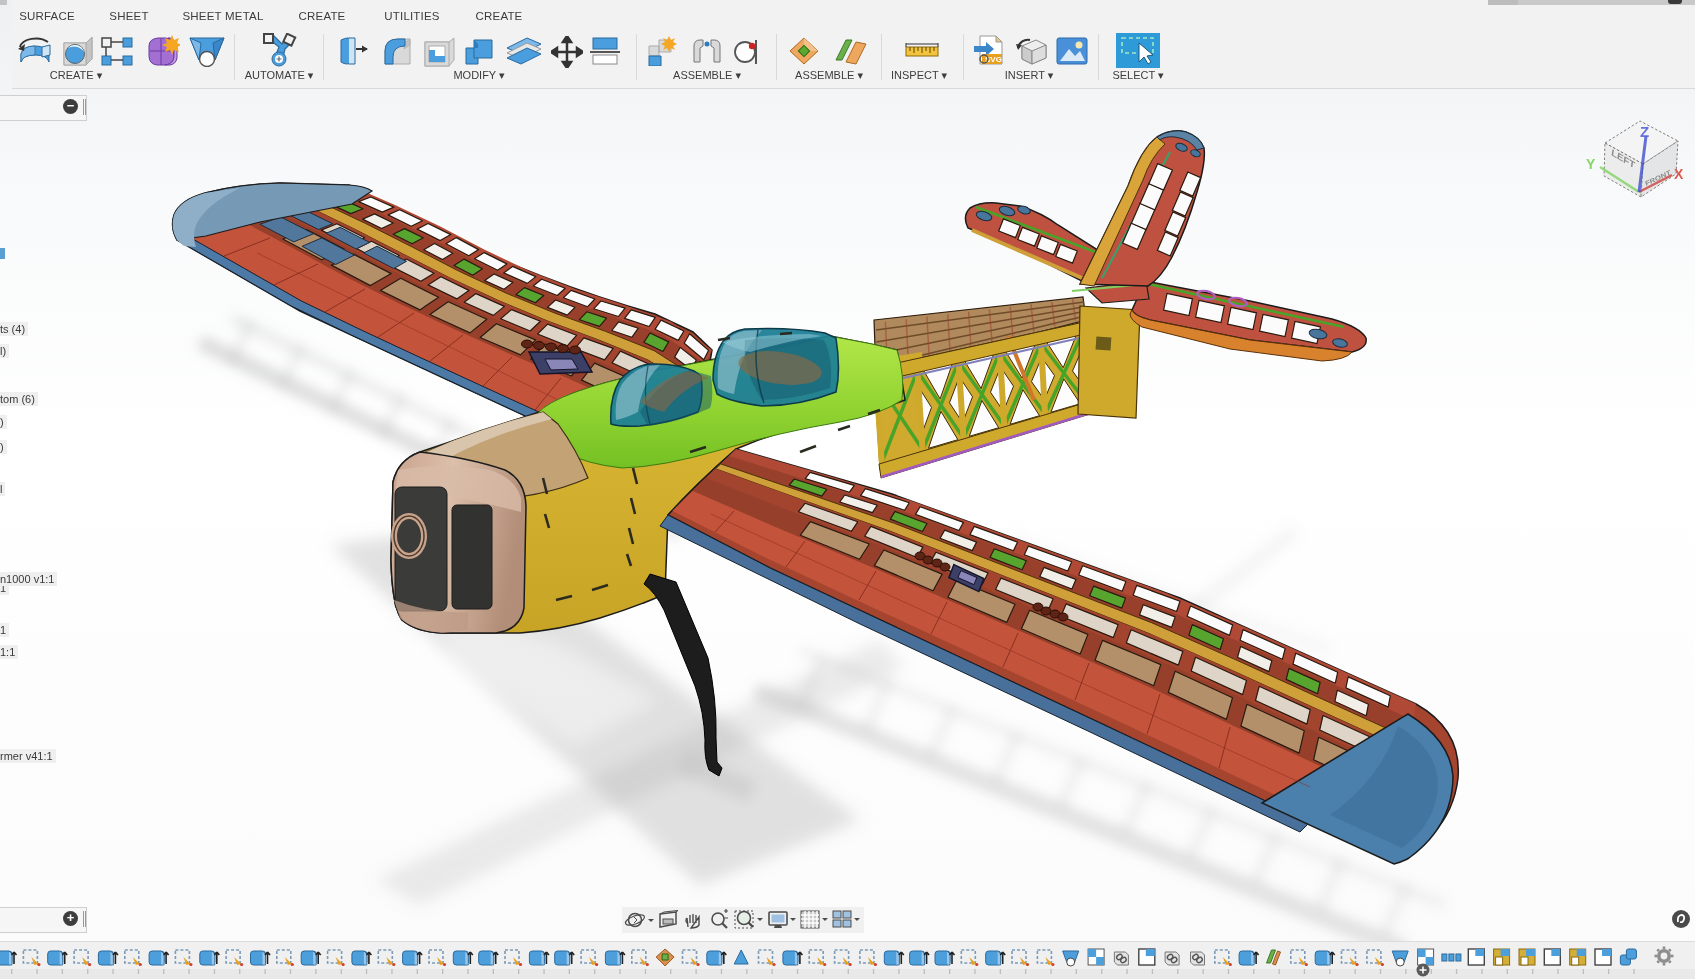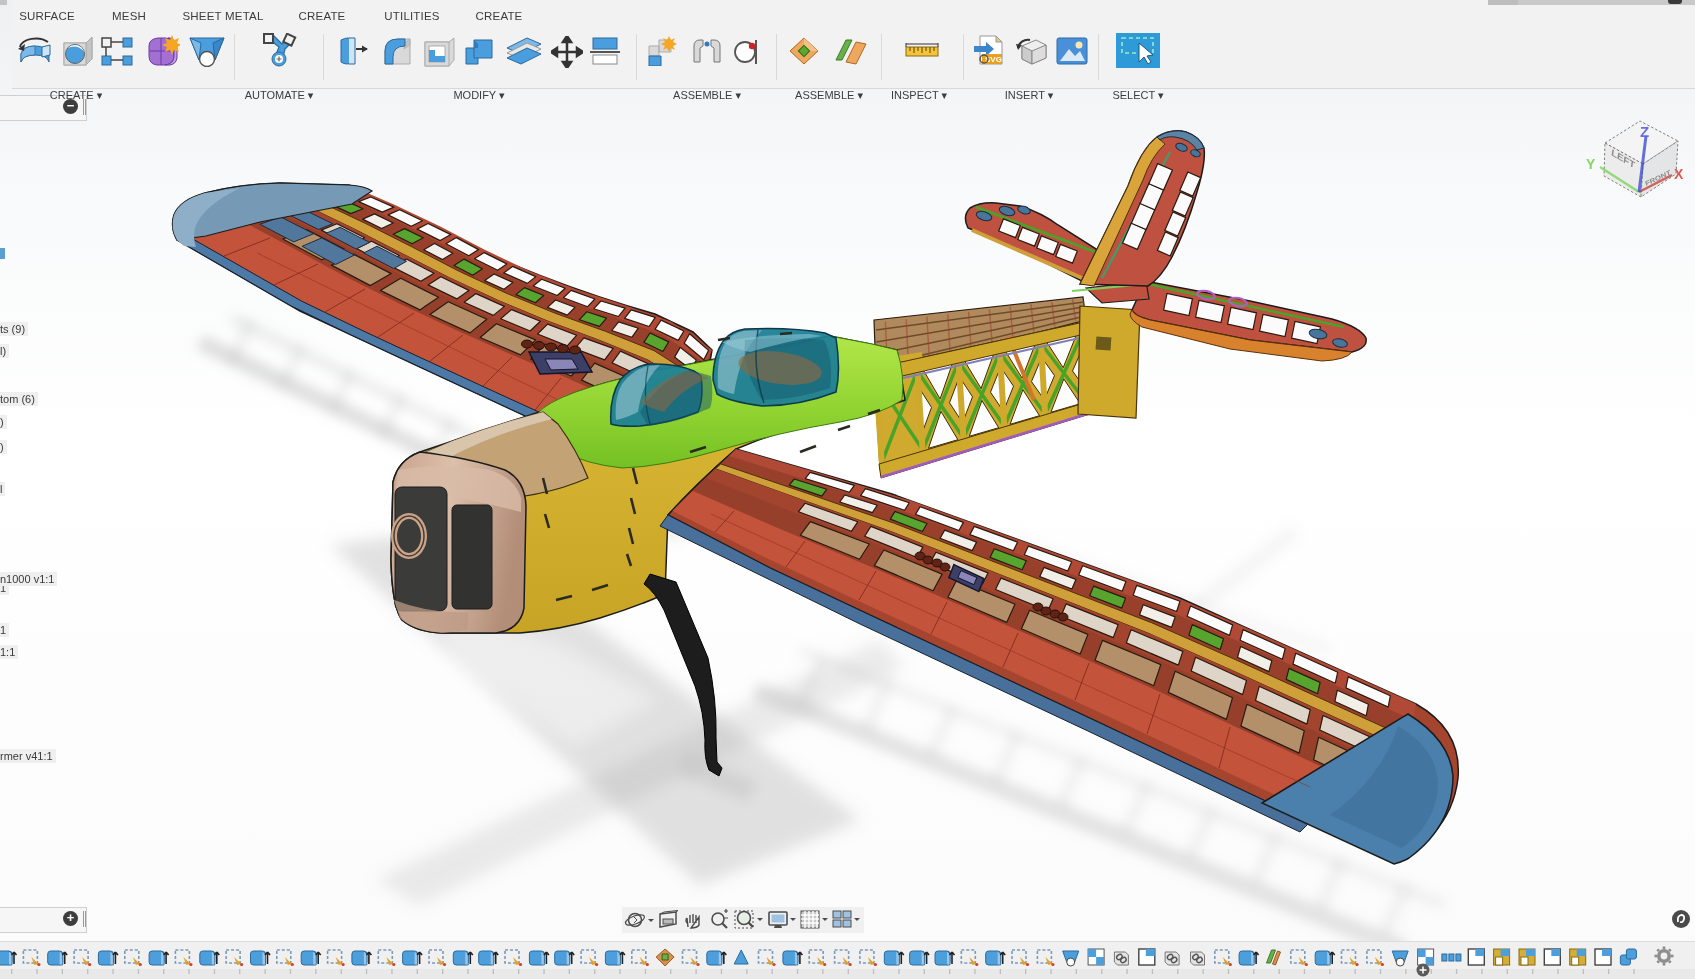--- a/index.html
+++ b/index.html
@@ -1,17 +1,17 @@
 <!DOCTYPE html>
 <html><head><meta charset="utf-8"><style>
 html,body{margin:0;padding:0;width:1695px;height:979px;overflow:hidden;background:#fff;font-family:"Liberation Sans",sans-serif;}
 #scene{position:absolute;left:0;top:0;z-index:0;}
 #ribbon{position:absolute;left:12px;top:0;width:1695px;height:88px;background:#f2f2f2;border-bottom:1px solid #d9d9d9;z-index:10;}
 .tab{position:absolute;top:10px;font-size:11.5px;color:#3c3c3c;transform:translateX(-50%);letter-spacing:0.2px;}
-.glabel{position:absolute;top:69px;font-size:11px;color:#3c3c3c;transform:translateX(-50%);white-space:nowrap;margin-top:20px;}
+.glabel{position:absolute;top:69px;font-size:11px;color:#3c3c3c;transform:translateX(-50%);white-space:nowrap;}
 .gdiv{position:absolute;top:34px;height:46px;width:1px;background:#d9d9d9;}
 .icon{position:absolute;}
 #topstrip{position:absolute;left:1488px;top:0;width:207px;height:5px;background:#c9c9c9;z-index:11;}
 #topstrip2{position:absolute;left:1488px;top:0;width:30px;height:5px;background:#bdbdbd;z-index:12;}
 #corner{position:absolute;left:0;top:0;width:7px;height:5px;background:#c4c4c4;z-index:12;}
 .bpanel{position:absolute;left:0;width:86px;height:24px;background:#f6f6f6;border:1px solid #cfcfcf;border-left:none;z-index:9;}
 .bcirc{position:absolute;width:15px;height:15px;border-radius:50%;background:#3d3d3d;color:#fff;z-index:10;font-size:13px;line-height:14px;text-align:center;font-weight:bold;}
 .grip{position:absolute;width:1px;height:16px;background:#9a9a9a;z-index:10;}
 .treetxt{position:absolute;left:0;font-size:11px;color:#3a3a3a;z-index:9;white-space:nowrap;background:#efefef;padding:1px 3px 1px 0;}
 #timelinebg{position:absolute;left:0;top:941px;width:1695px;height:38px;background:#f0f0f0;border-top:1px solid #dcdcdc;z-index:10;}
@@ -382,21 +382,21 @@
       <line x1="1639" y1="192" x2="1600" y2="167" stroke="#7fd45f" stroke-width="2.5" opacity="0.8"></line>
       <line x1="1639" y1="192" x2="1672" y2="175" stroke="#d04038" stroke-width="2.5" opacity="0.8"></line>
       <line x1="1639" y1="192" x2="1646" y2="136" stroke="#4050d0" stroke-width="3" opacity="0.8"></line>
       <text x="1586" y="169" font-size="14" fill="#7fd45f" font-weight="bold" opacity="0.95">Y</text>
       <text x="1674" y="179" font-size="14" fill="#e05048" font-weight="bold" opacity="0.95">X</text>
       <text x="1640" y="137" font-size="15" fill="#5565dd" font-weight="bold" opacity="0.9">Z</text>
     </g>
   </svg>
 <div id="ribbon">
 <div class="tab" style="left:35px">SURFACE</div>
-<div class="tab" style="left:117px">MESH</div>
+<div class="tab" style="left:117px">SHEET</div>
 <div class="tab" style="left:211px">SHEET METAL</div>
 <div class="tab" style="left:310px">CREATE</div>
 <div class="tab" style="left:400px">UTILITIES</div>
 <div class="tab" style="left:487px">CREATE</div>
 <div class="glabel" style="left:64px">CREATE ▾</div>
 <div class="glabel" style="left:267px">AUTOMATE ▾</div>
 <div class="glabel" style="left:467px">MODIFY ▾</div>
 <div class="glabel" style="left:695px">ASSEMBLE ▾</div>
 <div class="glabel" style="left:817px">ASSEMBLE ▾</div>
 <div class="glabel" style="left:907px">INSPECT ▾</div>
@@ -566,21 +566,21 @@
 <div style="position:absolute;left:1668px;top:0;width:14px;height:4px;background:#3a3a3a;border-radius:0 0 3px 3px;z-index:13"></div>
 <div class="bpanel" style="top:95px"></div>
 <div class="bcirc" style="left:63px;top:99px">−</div>
 <div class="grip" style="left:83px;top:99px"></div>
 <div class="grip" style="left:85px;top:99px"></div>
 <div class="bpanel" style="top:907px"></div>
 <div class="bcirc" style="left:63px;top:911px">+</div>
 <div class="grip" style="left:83px;top:911px"></div>
 <div class="grip" style="left:85px;top:911px"></div>
 <div style="position:absolute;left:0;top:248px;width:5px;height:11px;background:#5a9fd4;z-index:9"></div>
-<div class="treetxt" style="top:322px">ts (9)</div>
+<div class="treetxt" style="top:322px">ts (4)</div>
 <div class="treetxt" style="top:344px">l)</div>
 <div class="treetxt" style="top:392px">tom (6)</div>
 <div class="treetxt" style="top:415px">)</div>
 <div class="treetxt" style="top:440px">)</div>
 <div class="treetxt" style="top:482px">l</div>
 <div class="treetxt" style="top:581px">1</div>
 <div class="treetxt" style="top:572px">n1000 v1:1</div>
 <div class="treetxt" style="top:623px">1</div>
 <div class="treetxt" style="top:645px">1:1</div>
 <div class="treetxt" style="top:749px">rmer v41:1</div>

